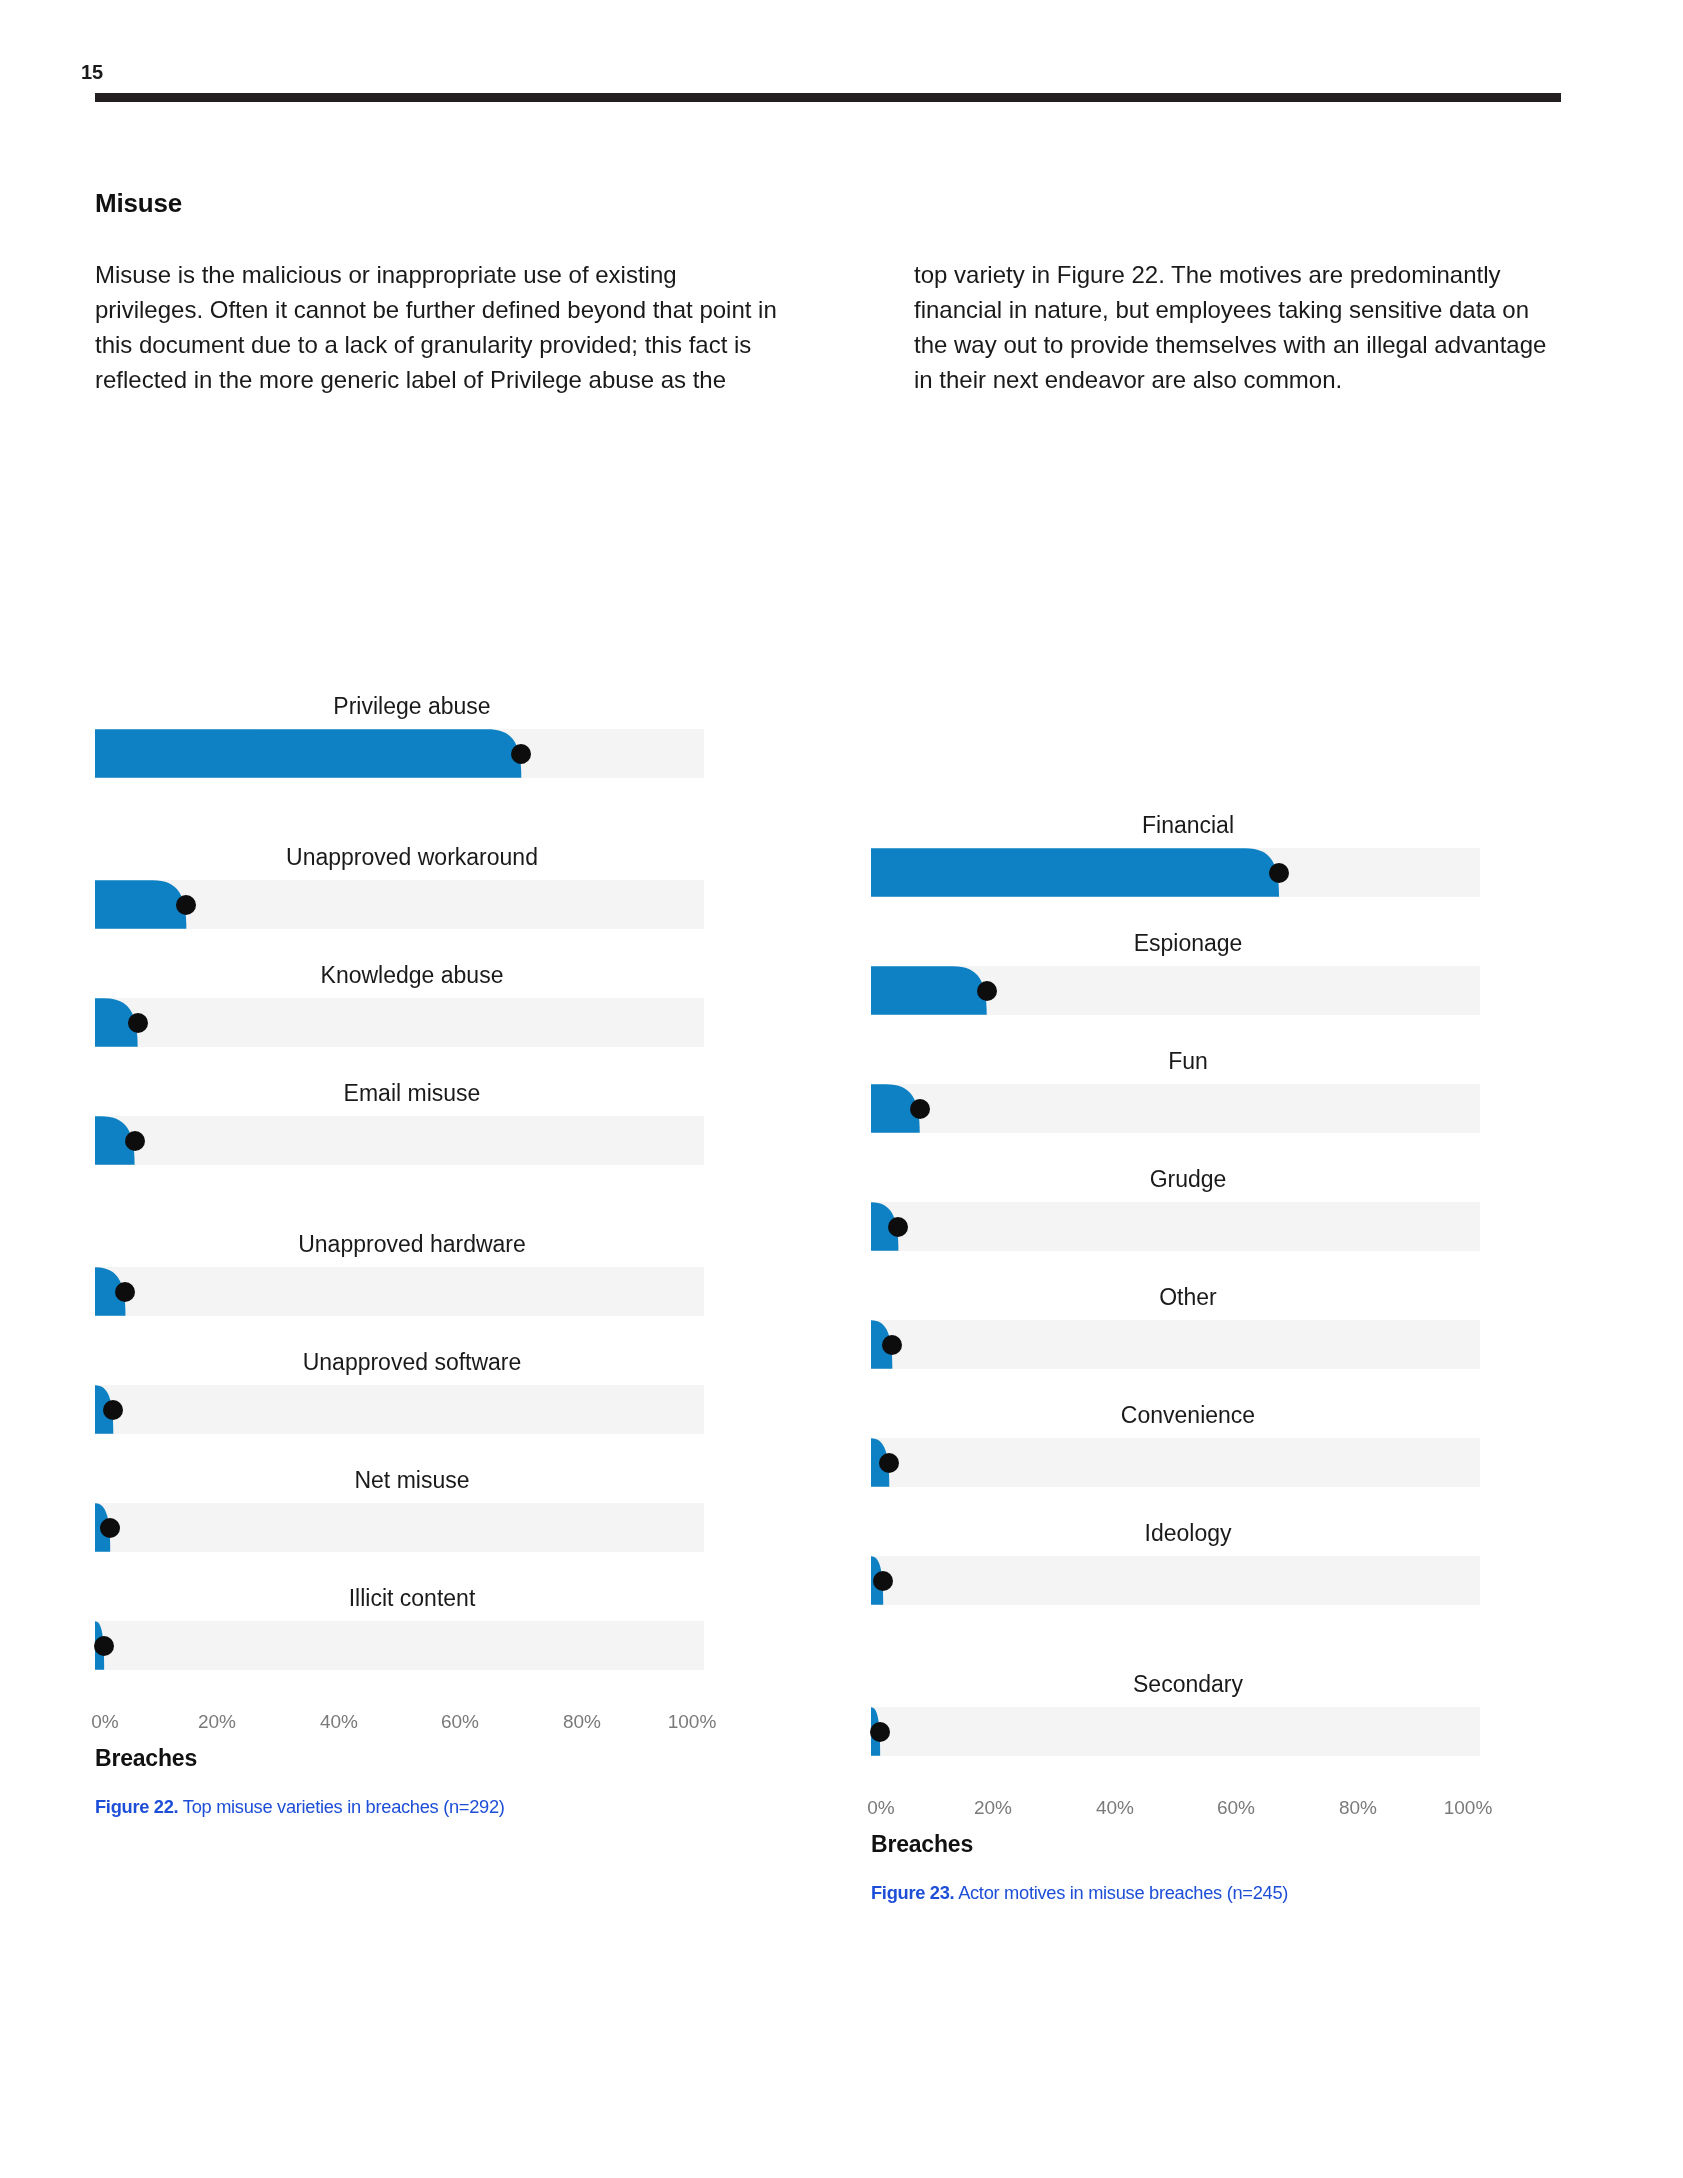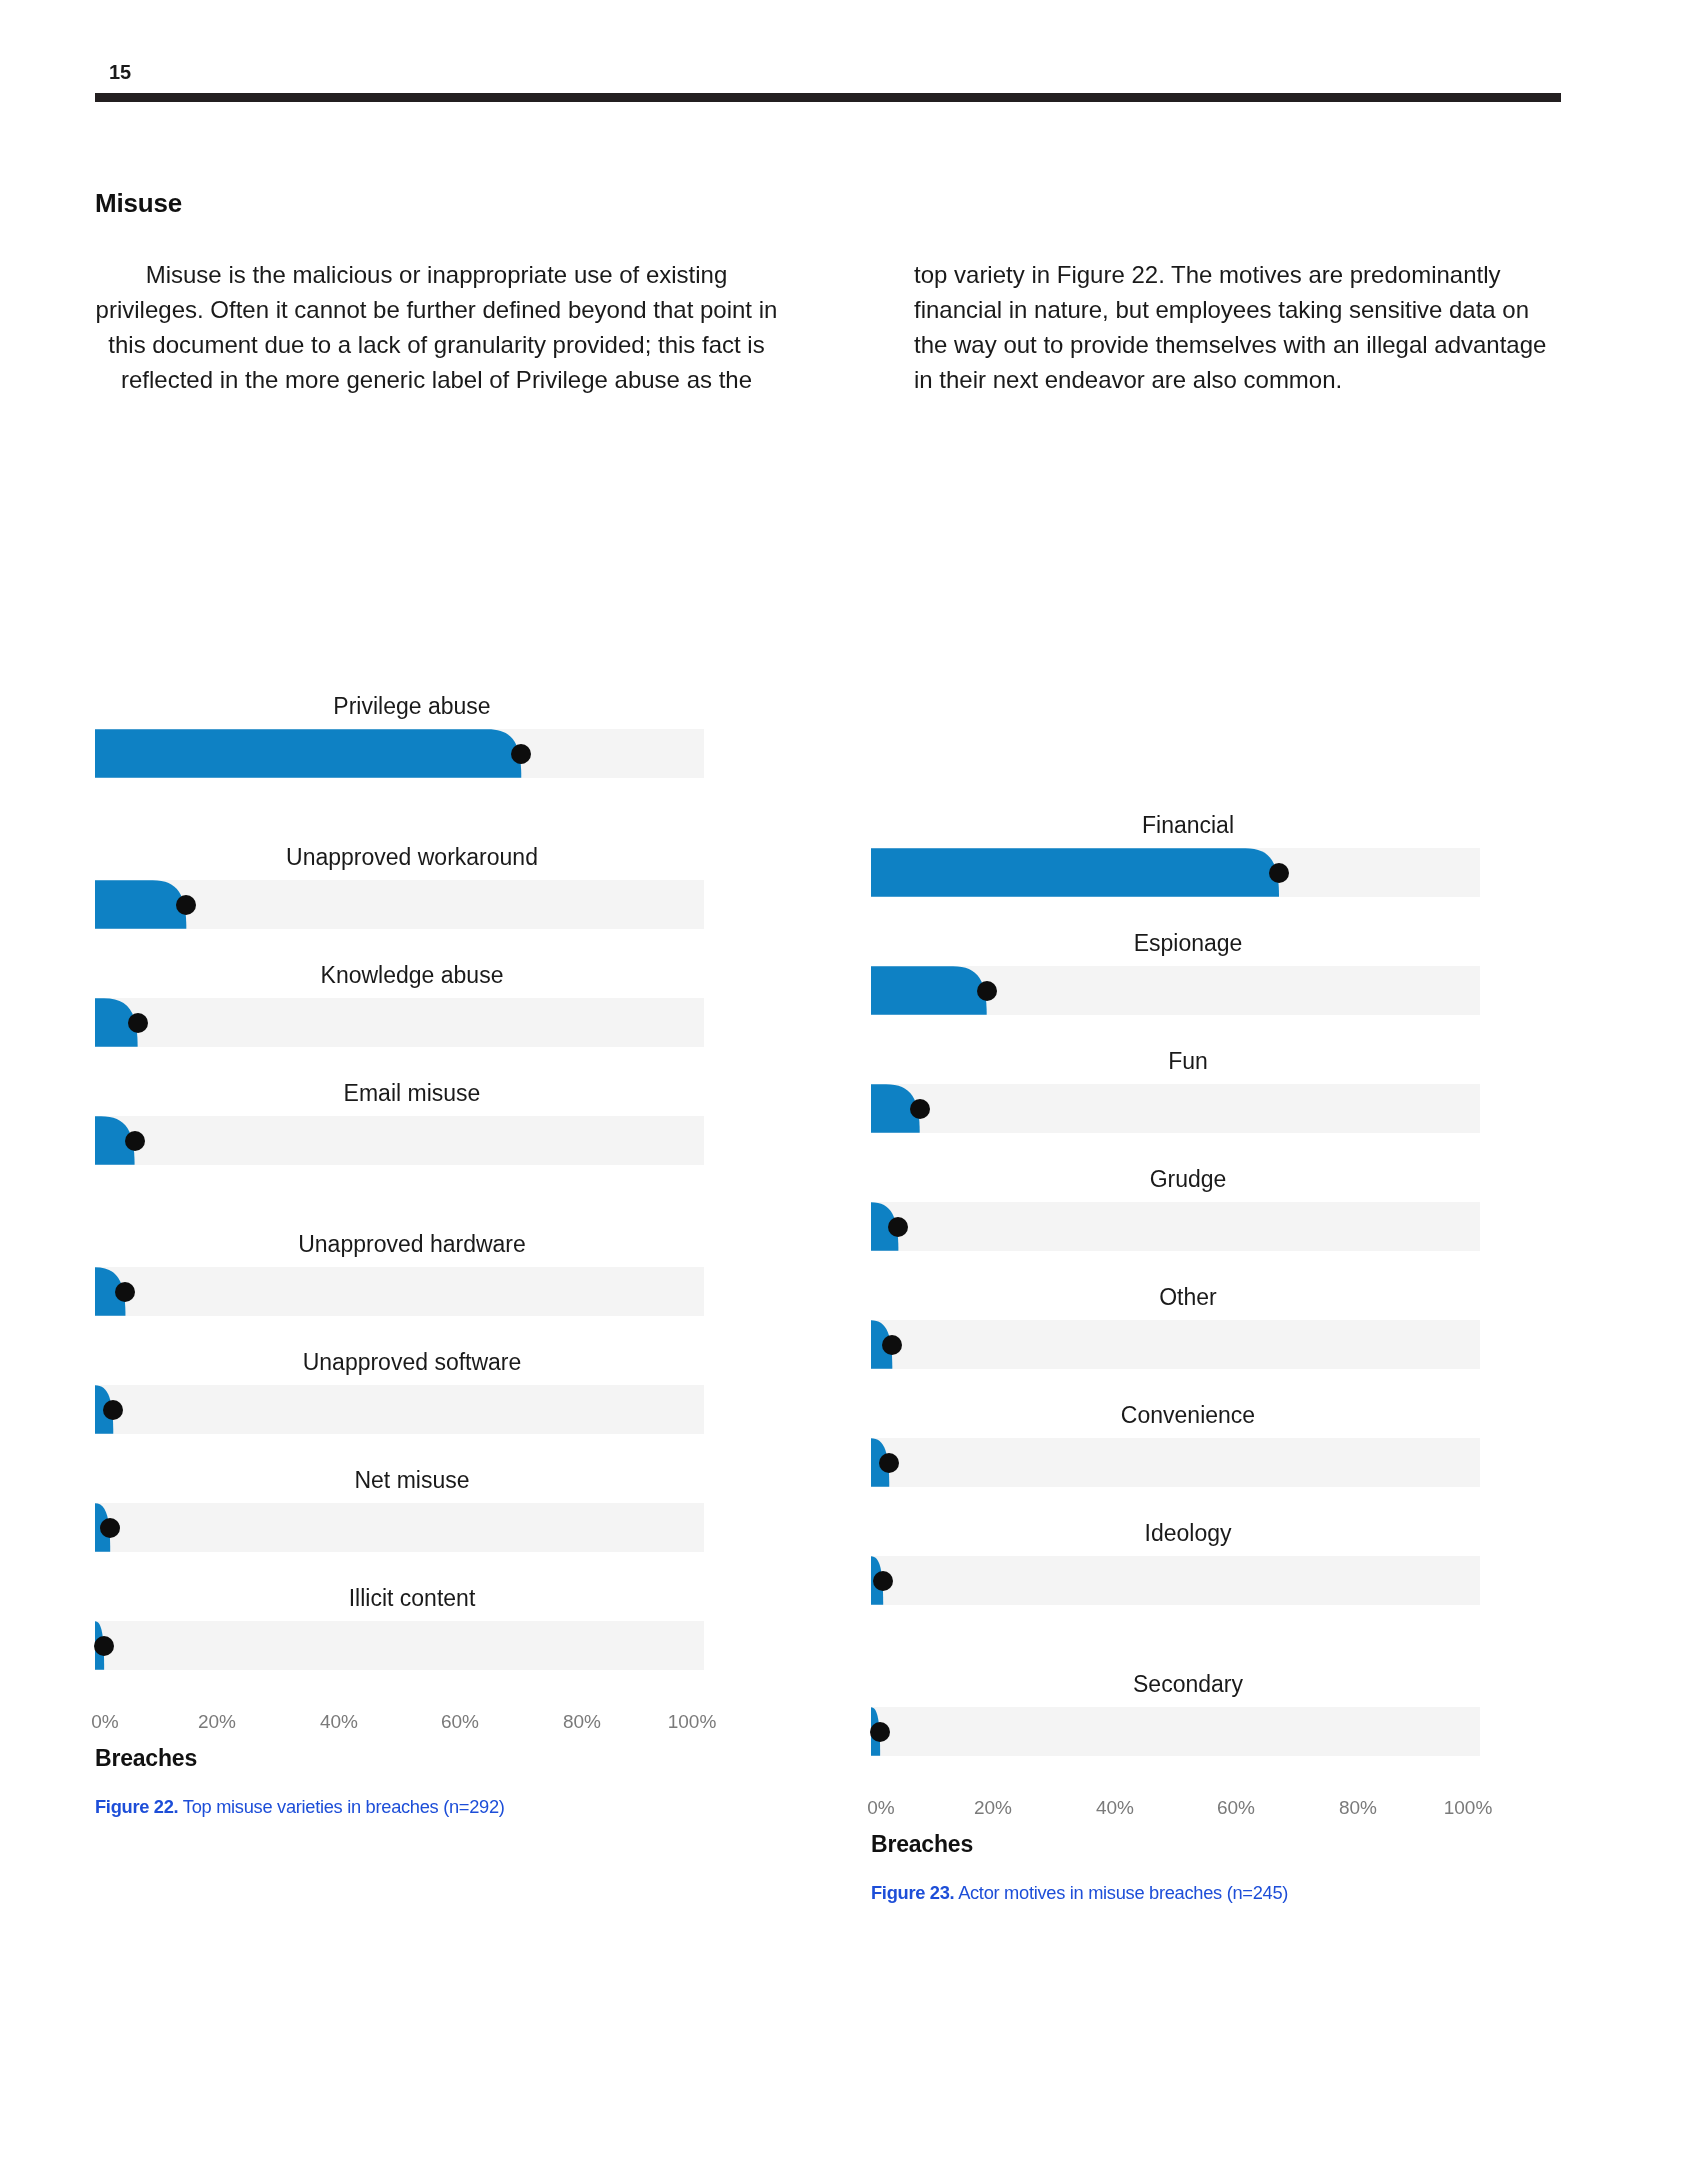--- a/index.html
+++ b/index.html
@@ -8,40 +8,40 @@
     background:#ffffff;
     font-family:"Liberation Sans", sans-serif;
     color:#111111;
     position:relative;
     overflow:hidden;
   }
   .page { position:absolute; inset:0; }
 
   
   .page-num {
-    position:absolute; left:109px; top:61px;
+    position:absolute; left:81px; top:61px;
     font-size:20px; font-weight:bold; color:#1a1a1a;
     letter-spacing:-0.2px;
   }
   .header-rule {
     position:absolute; left:95px; top:93px;
     width:1466px; height:9px; background:#231f20;
   }
 
   
   .section-heading {
     position:absolute; left:95px; top:188px;
     font-size:26px; font-weight:bold; color:#111;
     letter-spacing:-0.2px;
   }
 
   
   .col { position:absolute; top:257px; font-size:24px; line-height:35px; color:#1a1a1a; }
   .col p { margin:0; }
-  .col-left  { left:95px;  width:683px;text-align:center; }
+  .col-left  { left:95px;  width:683px; }
   .col-right { left:914px; width:644px; }
 
   
   .chart { position:absolute; }
   .chart-left  { left:95px;  top:693px;  width:634px; }
   .chart-right { left:871px; top:812px;  width:634px; }
 
   .bar-group { position:relative; margin-bottom:0;text-align:center; }
   .bar-label {
     font-size:23px; color:#1a1a1a; line-height:26px;

